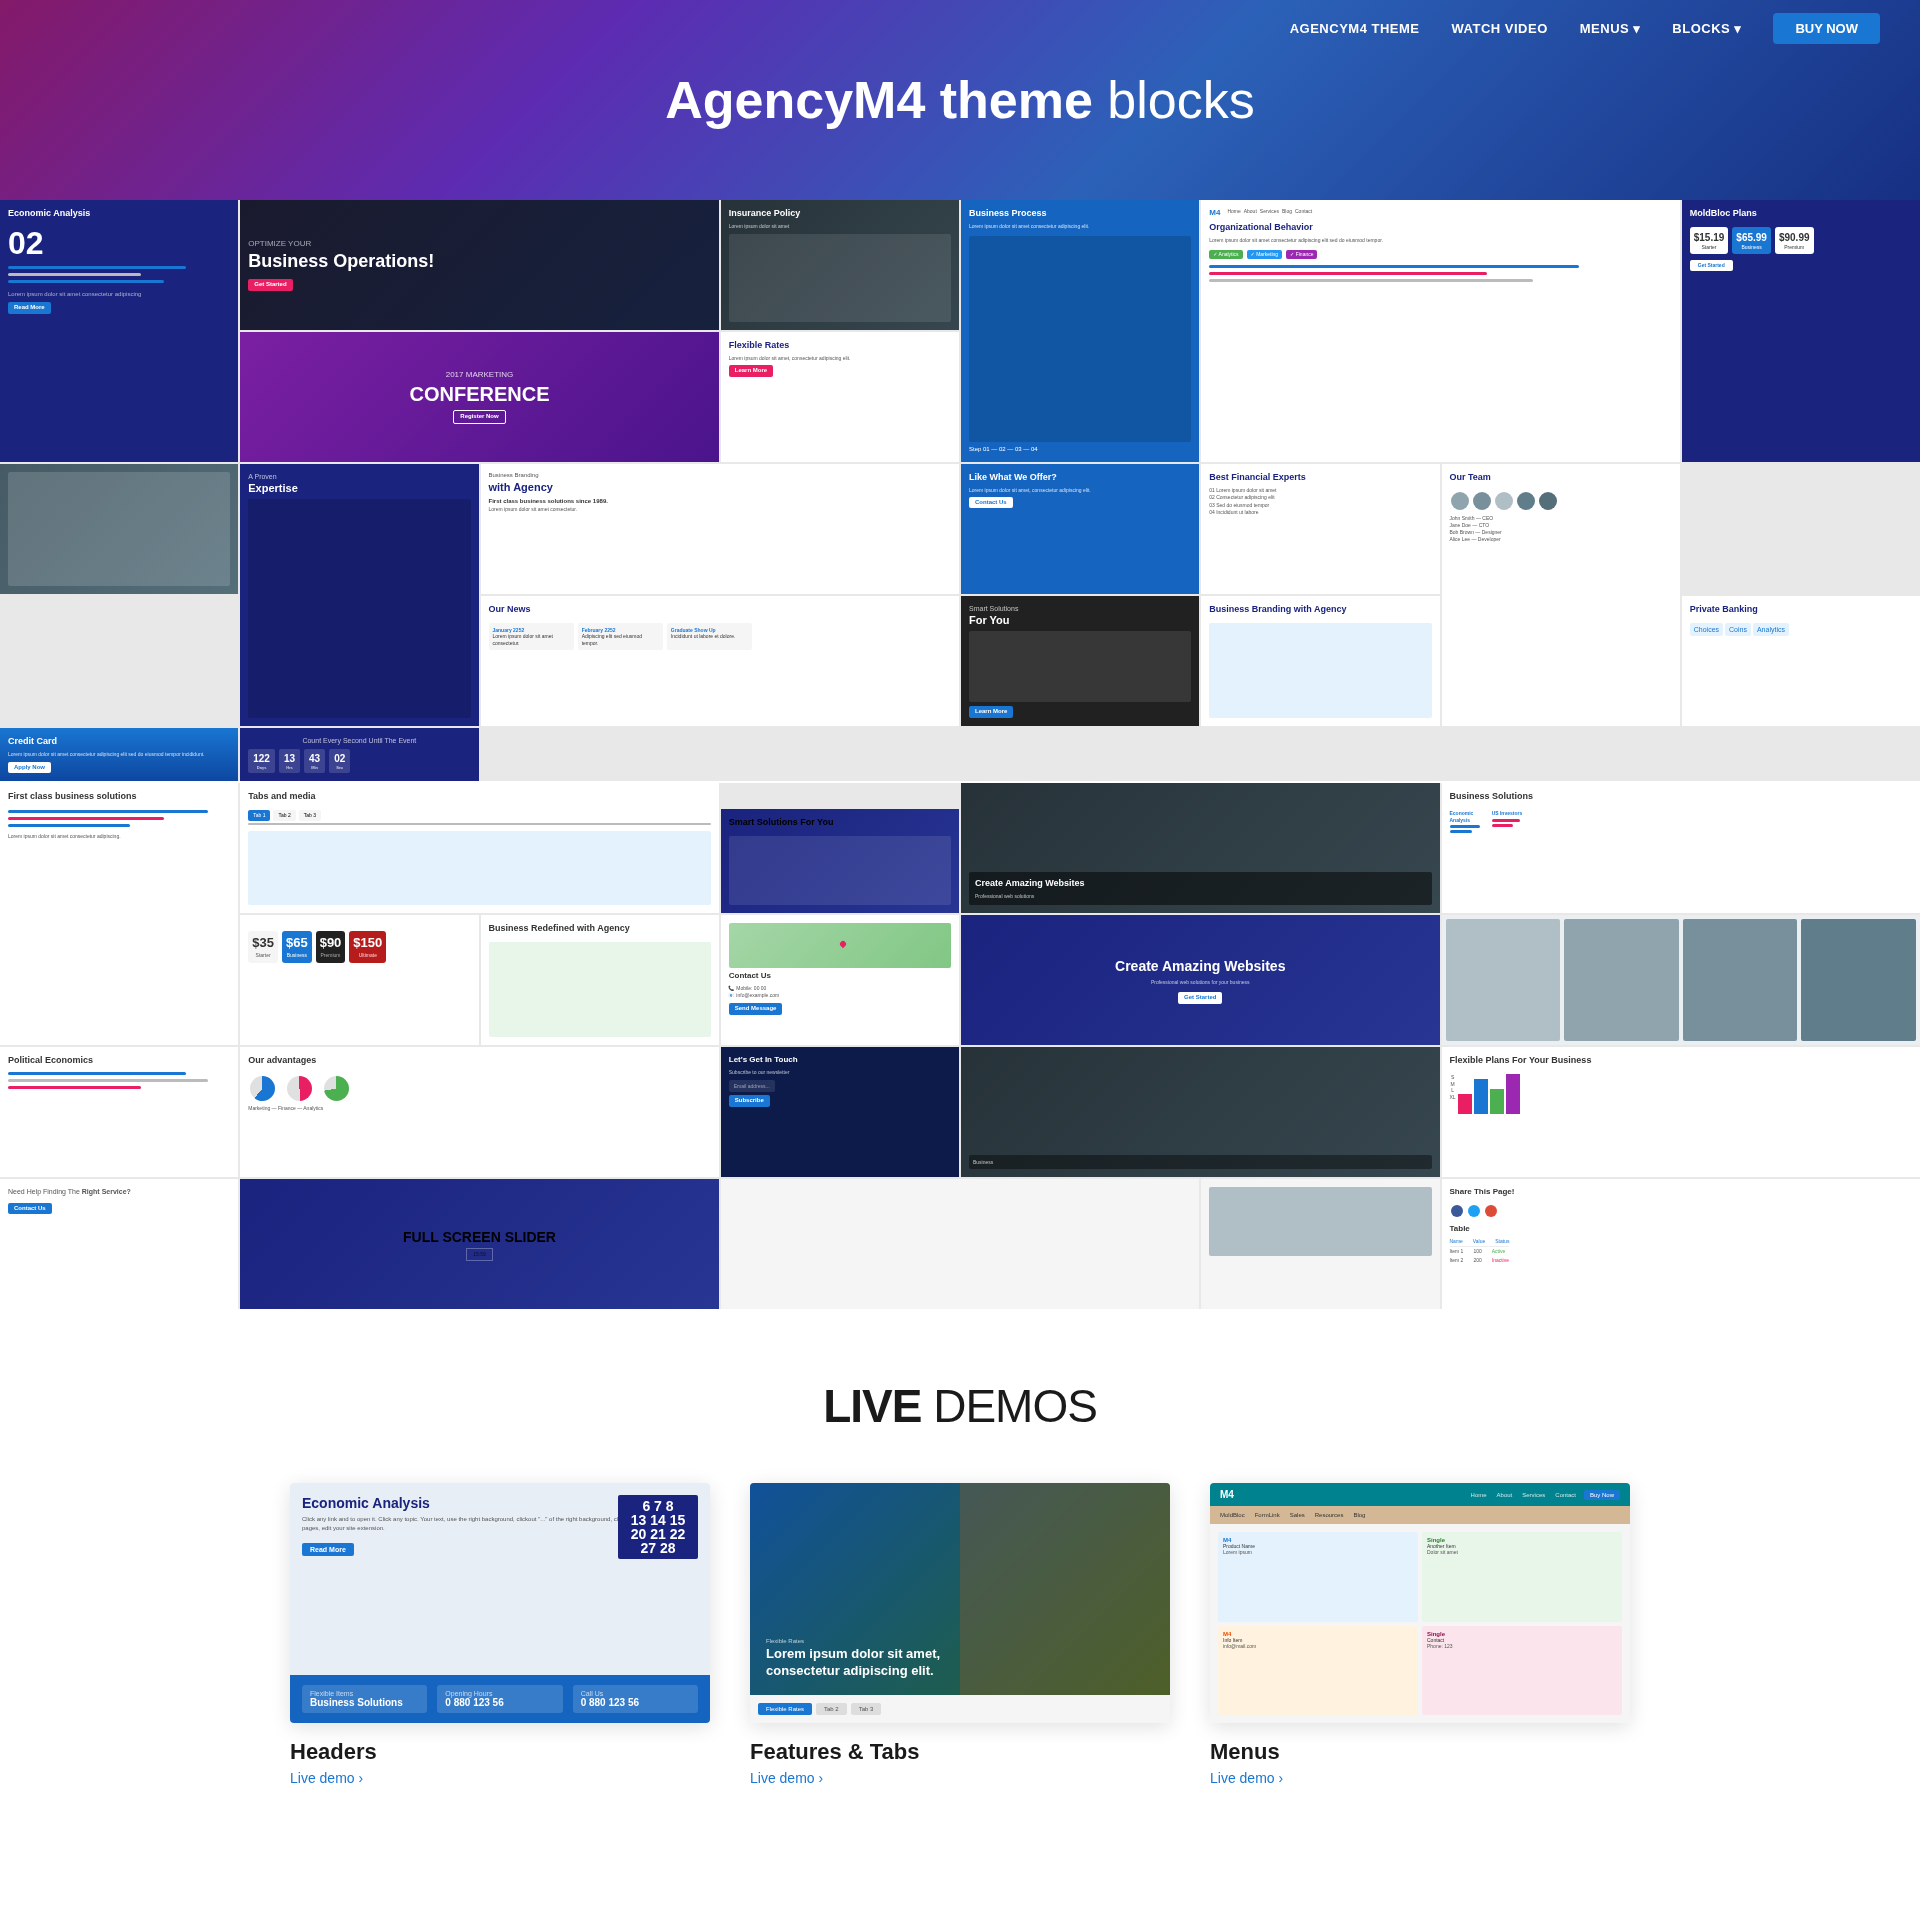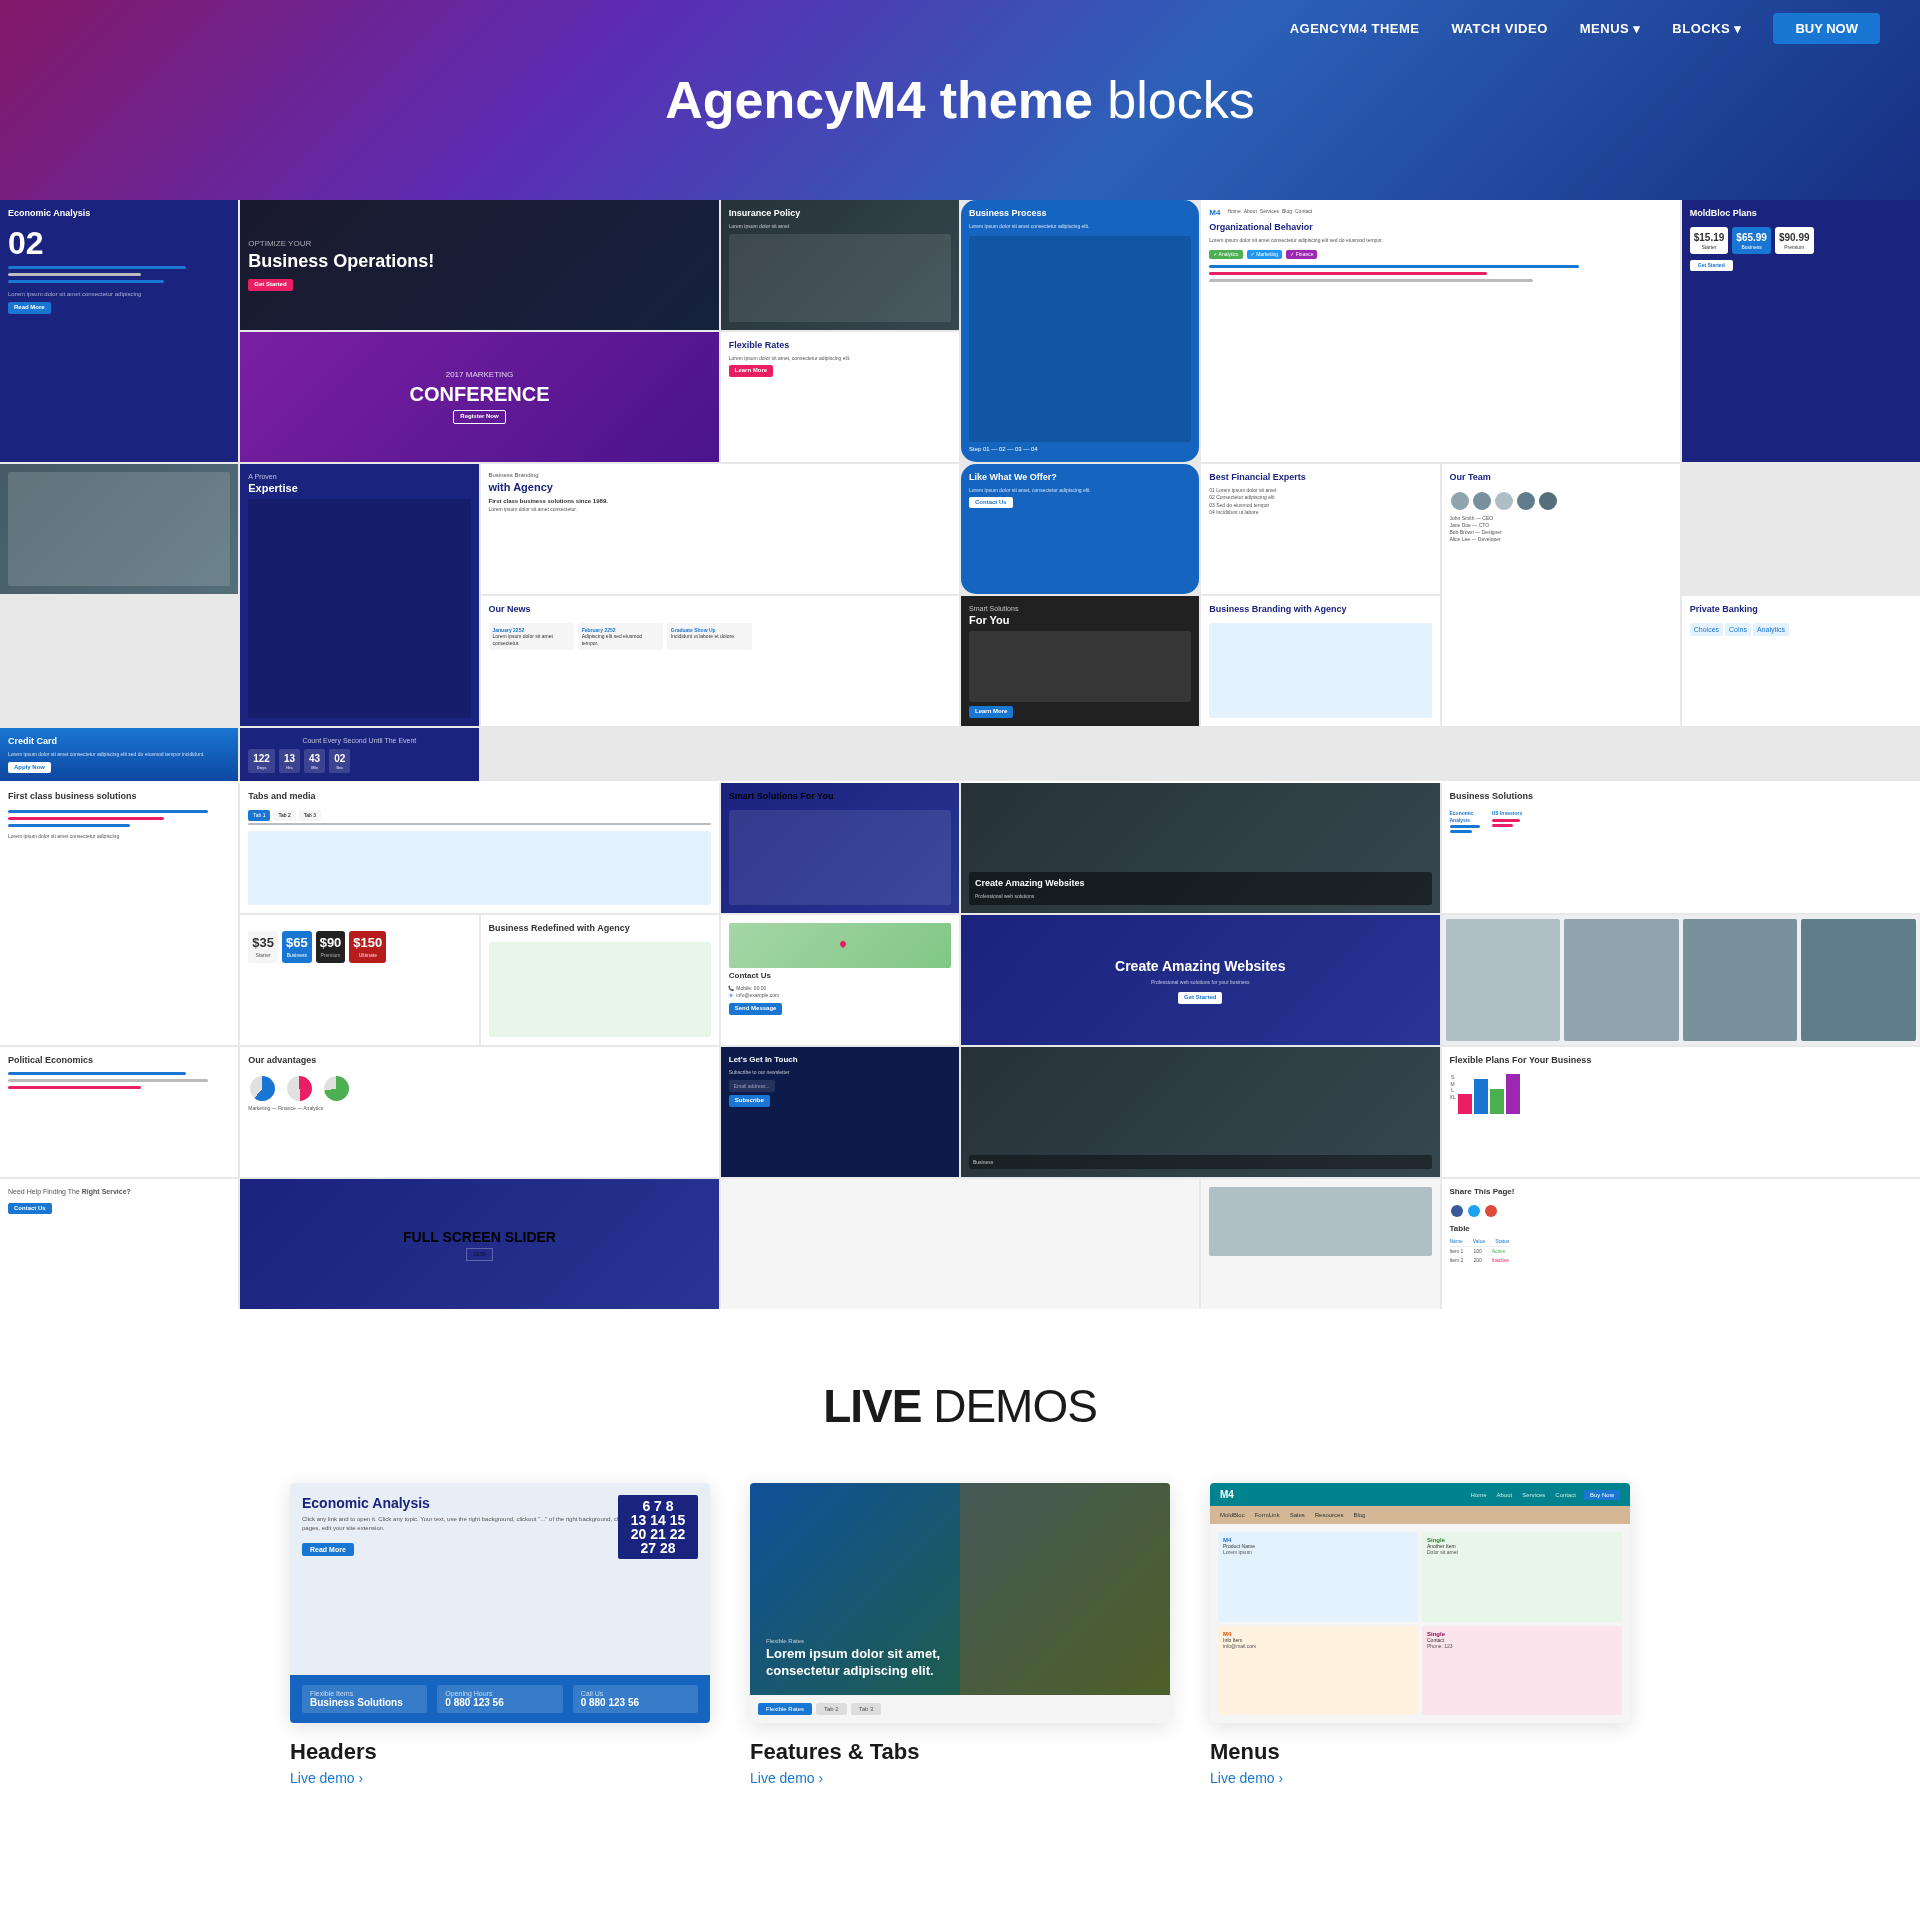--- a/index.html
+++ b/index.html
@@ -90,21 +90,21 @@
       justify-content: flex-start;
       padding: 8px;
       font-size: 7px;
       line-height: 1.3;
       overflow: hidden;
     }
 
     
     .tile-white { background: #fff; }
     .tile-dark-blue { background: #1a237e; color: #fff; }
-    .tile-blue { background: #1565c0; color: #fff; border-radius: 15px; }
+    .tile-blue { background: #1565c0; color: #fff; }
     .tile-dark { background: #212121; color: #fff; }
     .tile-navy { background: #0d1b4b; color: #fff; }
     .tile-gradient2 { background: linear-gradient(135deg, #7b1fa2 0%, #4a148c 100%); color: #fff; }
     .tile-blue-grad { background: linear-gradient(180deg, #1976d2 0%, #0d47a1 100%); color: #fff; }
 
     .tile-title {
       font-size: 9px;
       font-weight: 700;
       margin-bottom: 3px;
     }
@@ -635,21 +635,21 @@
       <div style="display:flex;gap:3px;margin-top:4px;">
         <span style="background:#1976d2;color:#fff;font-size:5px;padding:2px 5px;border-radius:2px;">Tab 1</span>
         <span style="background:#f5f5f5;font-size:5px;padding:2px 5px;border-radius:2px;">Tab 2</span>
         <span style="background:#f5f5f5;font-size:5px;padding:2px 5px;border-radius:2px;">Tab 3</span>
       </div>
       <div class="fake-bar gray" style="width:100%;height:2px;margin-top:2px;"></div>
       <div class="fake-img-placeholder" style="height:55px;background:#e3f2fd;margin-top:4px;"></div>
     </div>
   </div>
 
-  <div class="tile" style="background:linear-gradient(135deg,#1a237e,#283593);">
+  <div class="tile" style="background:linear-gradient(135deg,#1a237e,#283593);margin-top:26px;">
     <div class="tile-inner">
       <div class="tile-title">Smart Solutions For You</div>
       <div class="fake-img-placeholder" style="height:70px;margin-top:4px;background:rgba(255,255,255,0.1);"></div>
     </div>
   </div>
 
   <div class="tile span-col2" style="background:linear-gradient(135deg,#263238,#37474f);position:relative;">
     <div class="tile-inner" style="justify-content:flex-end;">
       <div style="background:rgba(0,0,0,0.5);padding:6px;border-radius:2px;width:100%;">
         <div class="tile-title" style="color:#fff;">Create Amazing Websites</div>

